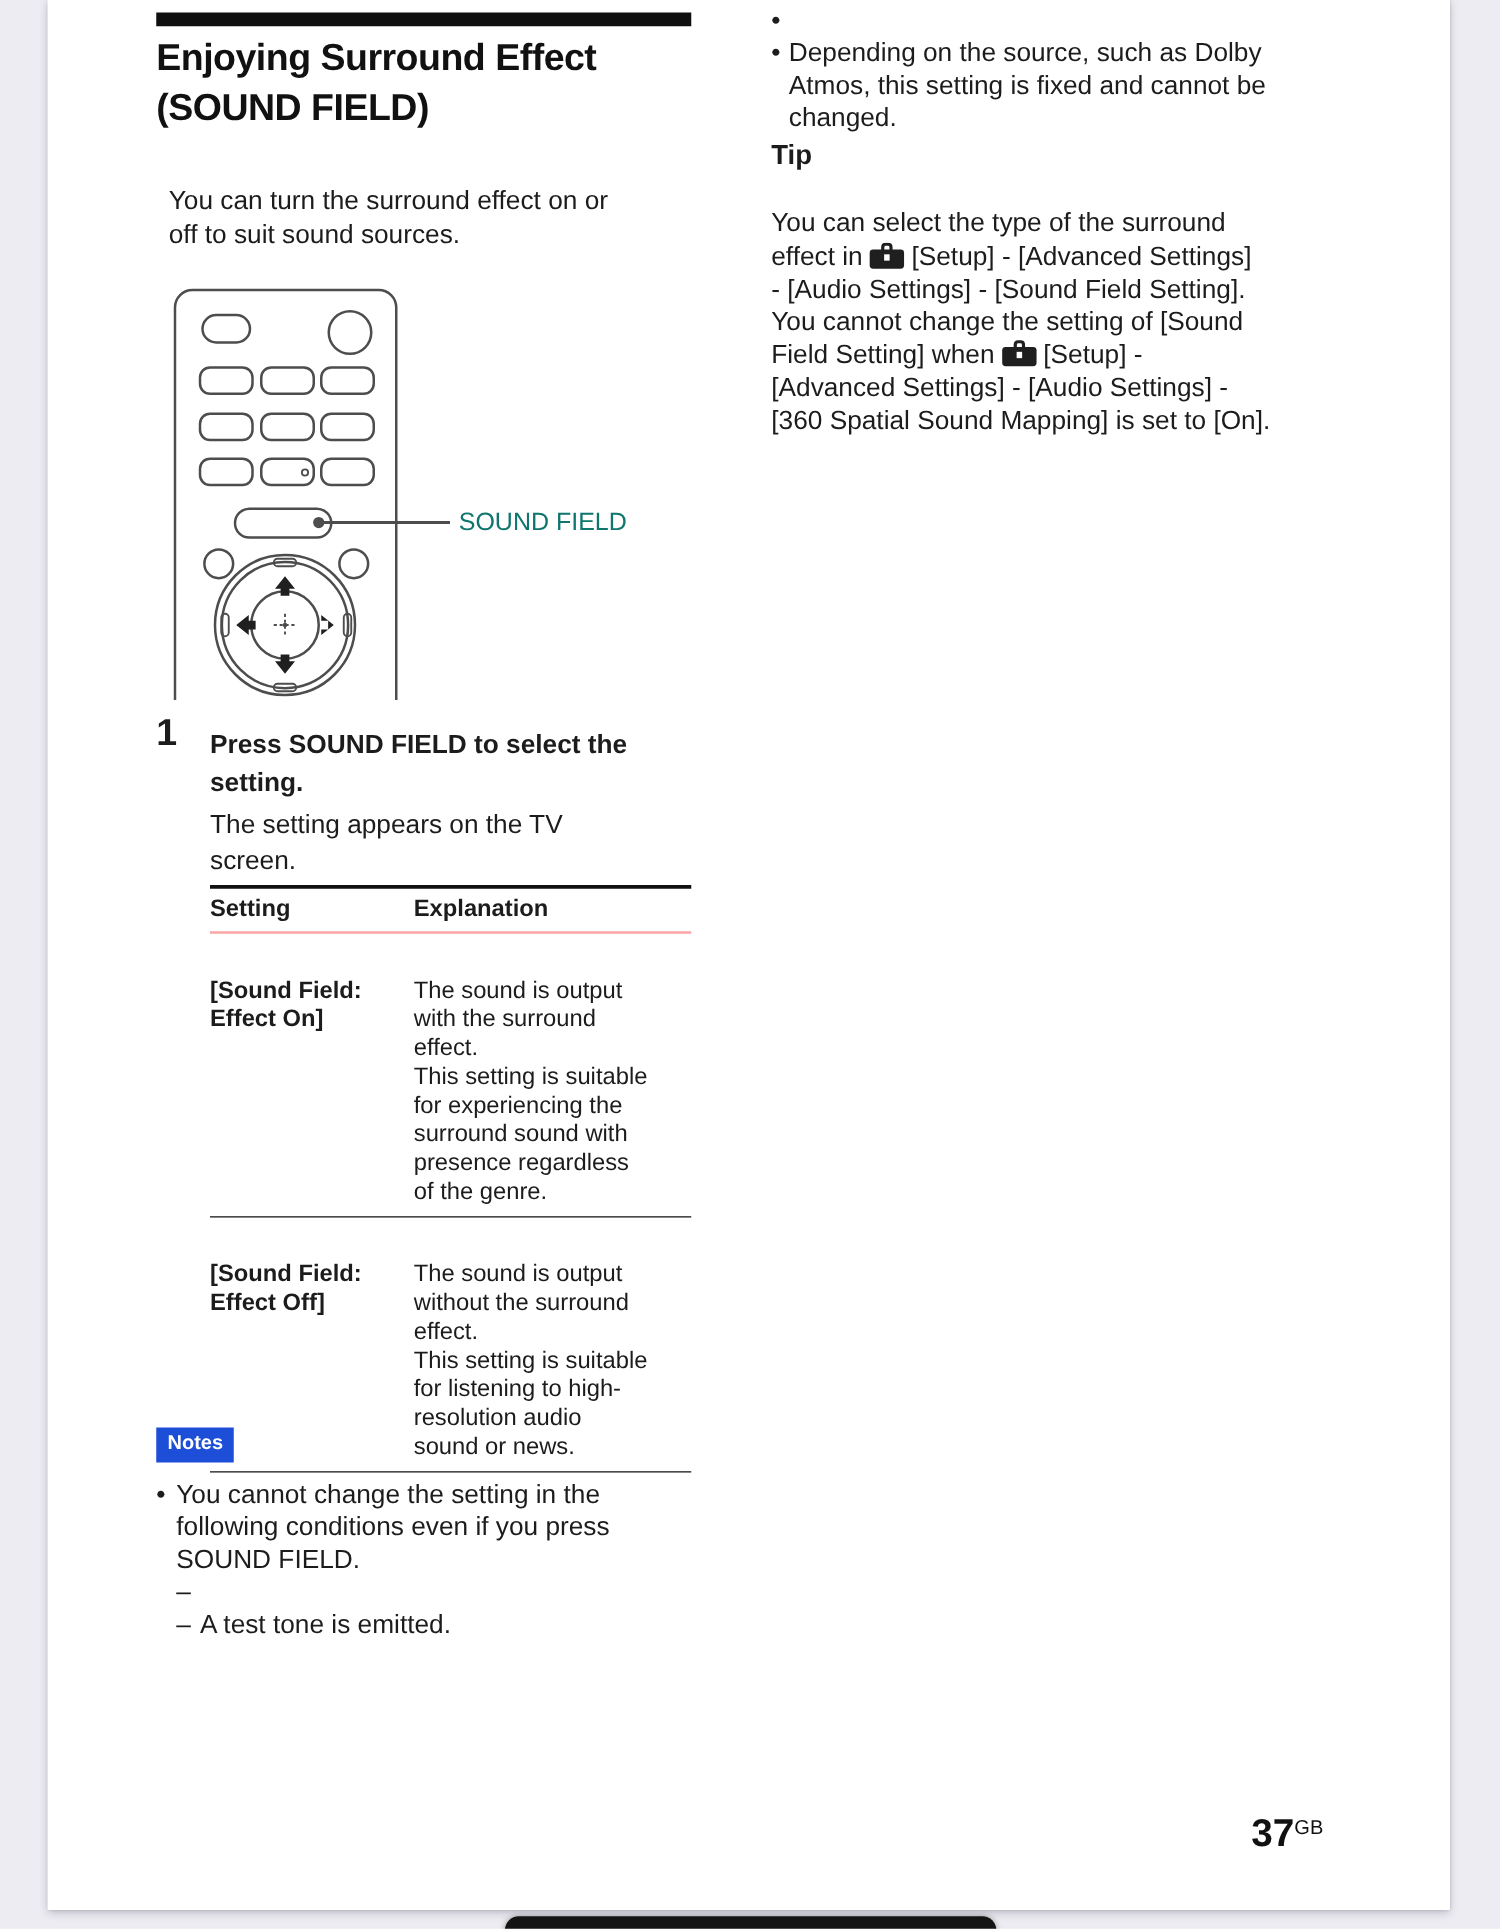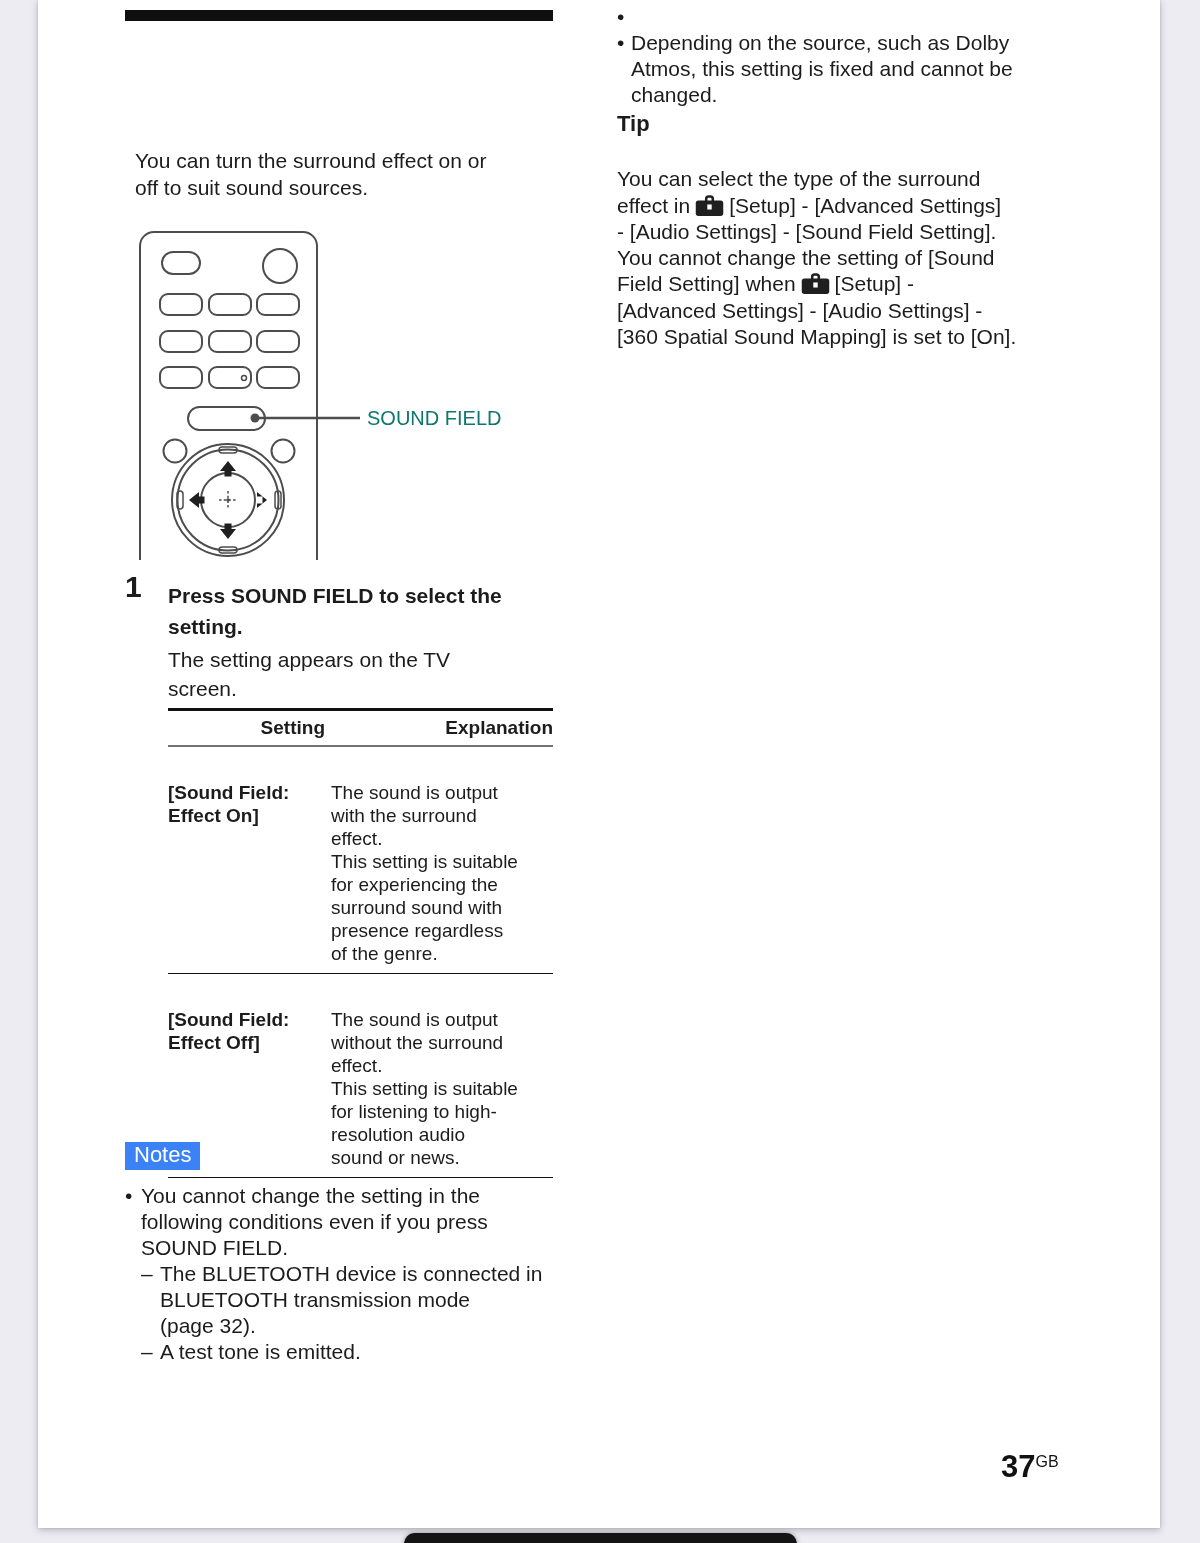--- a/index.html
+++ b/index.html
@@ -32,29 +32,29 @@
 
   .figure { left: 87px; top: 228px; width: 428px; height: 335px; }
   .figure svg.remote { position: absolute; left: 5px; top: 0; }
   .figure-label { position: absolute; left: 242px; top: 179px; font-size: 20px; line-height: 22px; color: #0f766e; }
 
   .step-number { left: 87px; top: 570px; font-size: 30px; font-weight: bold; }
   .step-title  { left: 130px; top: 580px; width: 400px; font-size: 21px; font-weight: bold; line-height: 31px; }
   .step-body   { left: 130px; top: 645px; width: 400px; font-size: 21px; line-height: 29px; }
 
   .settings-table { left: 130px; top: 708px; width: 385px; border-top: 3px solid #111; font-size: 19px; line-height: 23px; }
-  .t-header { display: flex; border-bottom: 2px solid #737373; padding: 5px 0 6px; font-weight: bold; text-align: right; }
+  .t-header { display: flex; border-bottom: 2px solid #fca5a5; padding: 5px 0 6px; font-weight: bold; }
   .t-row    { display: flex; border-bottom: 1.5px solid #111; padding: 6px 0 8px; margin-top: 28px; }
   .t-col-setting { width: 163px; padding-right: 6px; font-weight: bold; }
   .t-col-expl    { flex: 1; }
 
   .notes { left: 87px; top: 1142px; width: 445px; }
   .notes-badge {
-    display: inline-block; background: #3b82f6; color: #fff;
-    font-size: 22px; font-weight: normal; padding: 2px 9px 4px; line-height: 22px;
+    display: inline-block; background: #1d4ed8; color: #fff;
+    font-size: 16px; font-weight: bold; padding: 2px 9px 4px; line-height: 22px;
   }
   .note-bullet { display: flex; margin-top: 13px; font-size: 21px; line-height: 26px; }
   .note-sub    { display: flex; margin-left: 16px; font-size: 21px; line-height: 26px; }
   .marker-dot  { width: 16px; flex: none; }
   .marker-dash { width: 19px; flex: none; }
 
   .page-number { left: 963px; top: 1449px; }
   .page-number .num { font-size: 31px; font-weight: bold; color: #111; }
   .page-number .sup { font-size: 16px; position: relative; top: -10px; color: #111; margin-top: 28px; }
 
@@ -76,20 +76,22 @@
     box-shadow: 0 0 5px rgba(0,0,0,0.35);
   }
 </style>
 </head>
 <body>
 
 <div class="page">
 
   <div class="abs title-bar"></div>
 
+  <h1 class="abs page-title pre">Enjoying Surround Effect
+(SOUND FIELD)</h1>
 
   <p class="abs intro pre">You can turn the surround effect on or
 off to suit sound sources.</p>
 
   <div class="abs figure">
     <svg class="remote" viewBox="0 0 230 332" width="230" height="332">
       <g fill="none" stroke="#4d4d4d" stroke-width="2">
         <rect x="10" y="4" width="177" height="360" rx="14"></rect>
         <rect x="32" y="24" width="38" height="22" rx="11"></rect>
         <circle cx="150" cy="38" r="17"></circle>
@@ -170,23 +172,20 @@
   <div class="abs notes">
     <span class="notes-badge">Notes</span>
     <div class="note-bullet">
       <span class="marker-dot">•</span>
       <span class="pre">You cannot change the setting in the
 following conditions even if you press
 SOUND FIELD.</span>
     </div>
     <div class="note-sub">
       <span class="marker-dash">–</span>
-      <span class="pre">The BLUETOOTH device is connected in
-BLUETOOTH transmission mode
-(page 32).</span>
     </div>
     <div class="note-sub">
       <span class="marker-dash">–</span>
       <span class="pre">A test tone is emitted.</span>
     </div>
   </div>
 
   <div class="abs page-number">
     <span class="num">37</span><span class="sup">GB</span>
   </div>

